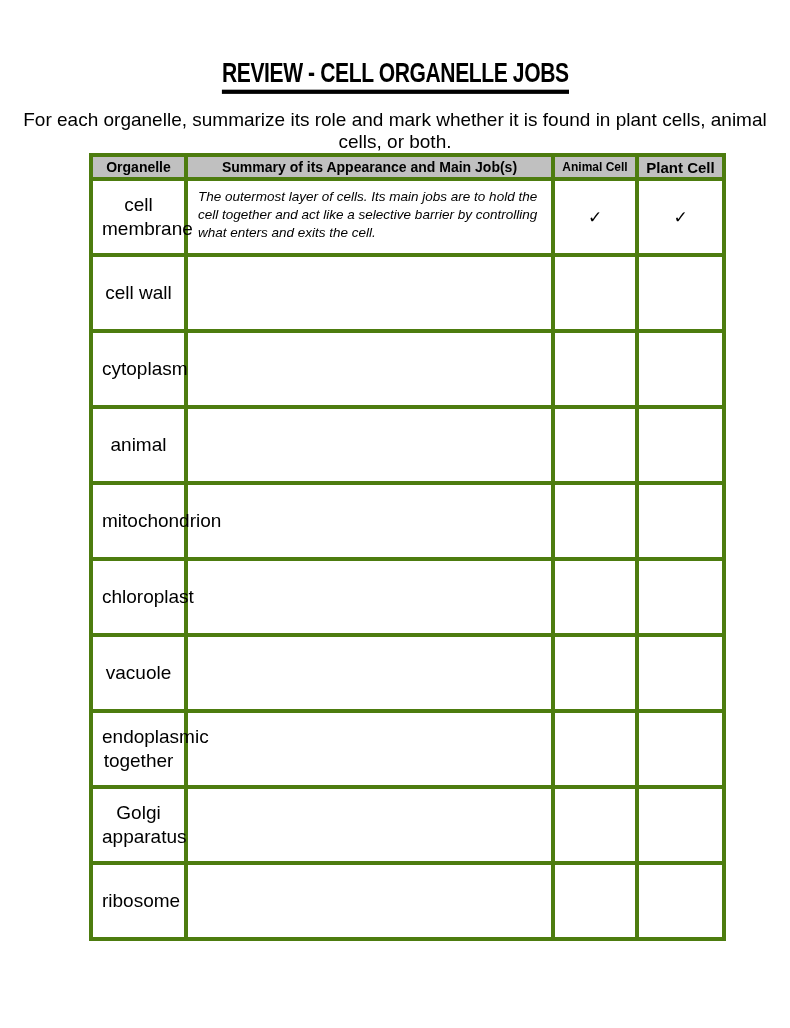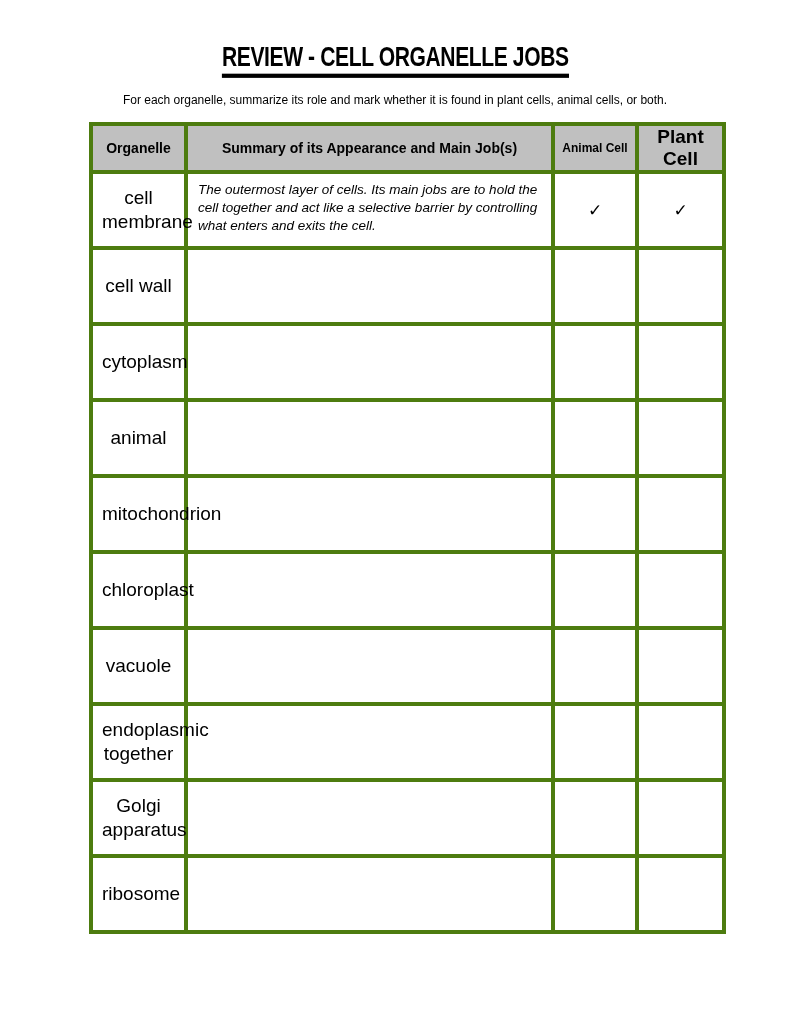--- a/index.html
+++ b/index.html
@@ -7,62 +7,61 @@
     width: 790px;
     height: 1028px;
     background: #ffffff;
     font-family: "Liberation Sans", sans-serif;
     color: #000;
     overflow: hidden;
   }
   .page {
     width: 790px;
     height: 1028px;
-    padding-top: 42px;
+    padding-top: 58px;
   }
   .title-wrap {
     text-align: center;
     margin-bottom: 16px;
   }
   .title-text {
     display: inline-block;
     font-size: 27px;
     font-weight: bold;
     letter-spacing: -0.5px;
     transform: scaleX(0.78) scaleY(1.05);
     transform-origin: center center;
     border-bottom: 4px solid #000;
     padding-bottom: 0px;
     white-space: nowrap;
   }
   .instruction {
     text-align: center;
-    font-size: 12px;
-    margin-bottom: 15px;
+    font-size: 19px;
   }
   table.worksheet {
     border-collapse: collapse;
     table-layout: fixed;
     width: 633px;
     margin-left: 89px;
   }
   table.worksheet, table.worksheet th, table.worksheet td {
     border: 4px solid #4d7c0f;
   }
   table.worksheet { border-width: 3px; }
   th {
     background: #c0c0c0;
     font-weight: bold;
     height: 24px;
     vertical-align: middle;
     text-align: center;
   }
   th.col-organelle, th.col-summary { font-size: 14px; }
   th.col-animal { font-size: 12px; }
-  th.col-plant  { font-size: 19px; }
+  th.col-plant  { font-size: 15px; }
   tbody tr { height: 76px; }
   td {
     vertical-align: middle;
     background: #ffffff;
   }
   td.col-organelle {
     text-align: center;
     font-size: 19px;
     line-height: 1.25;
     padding: 0 9px;

